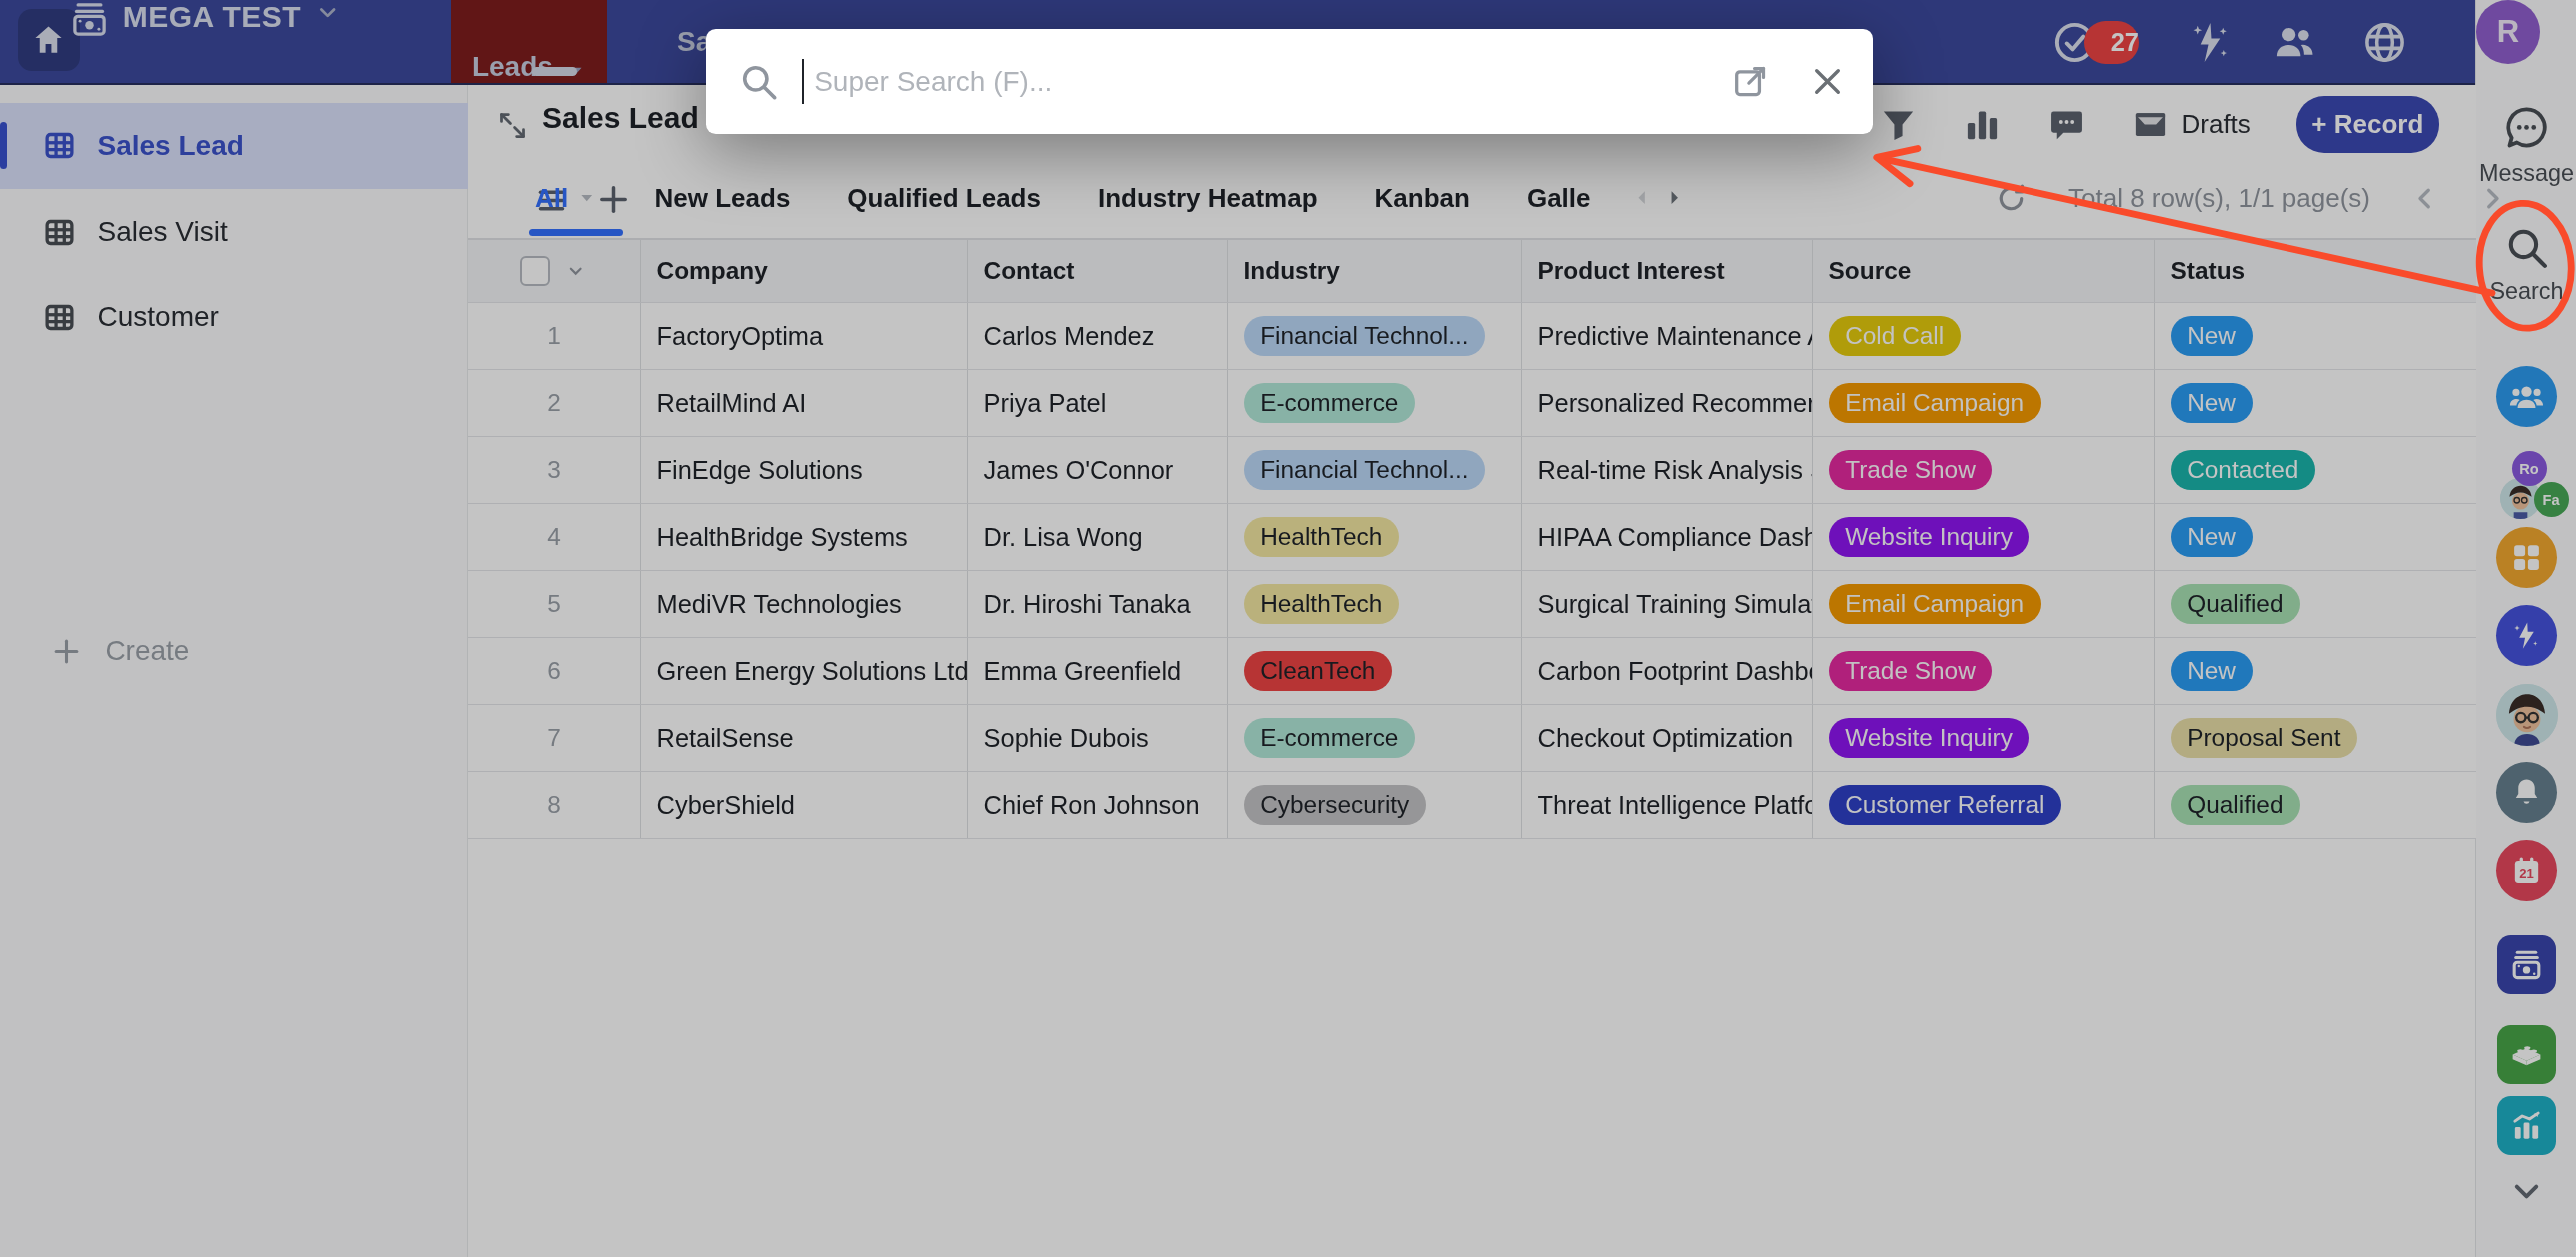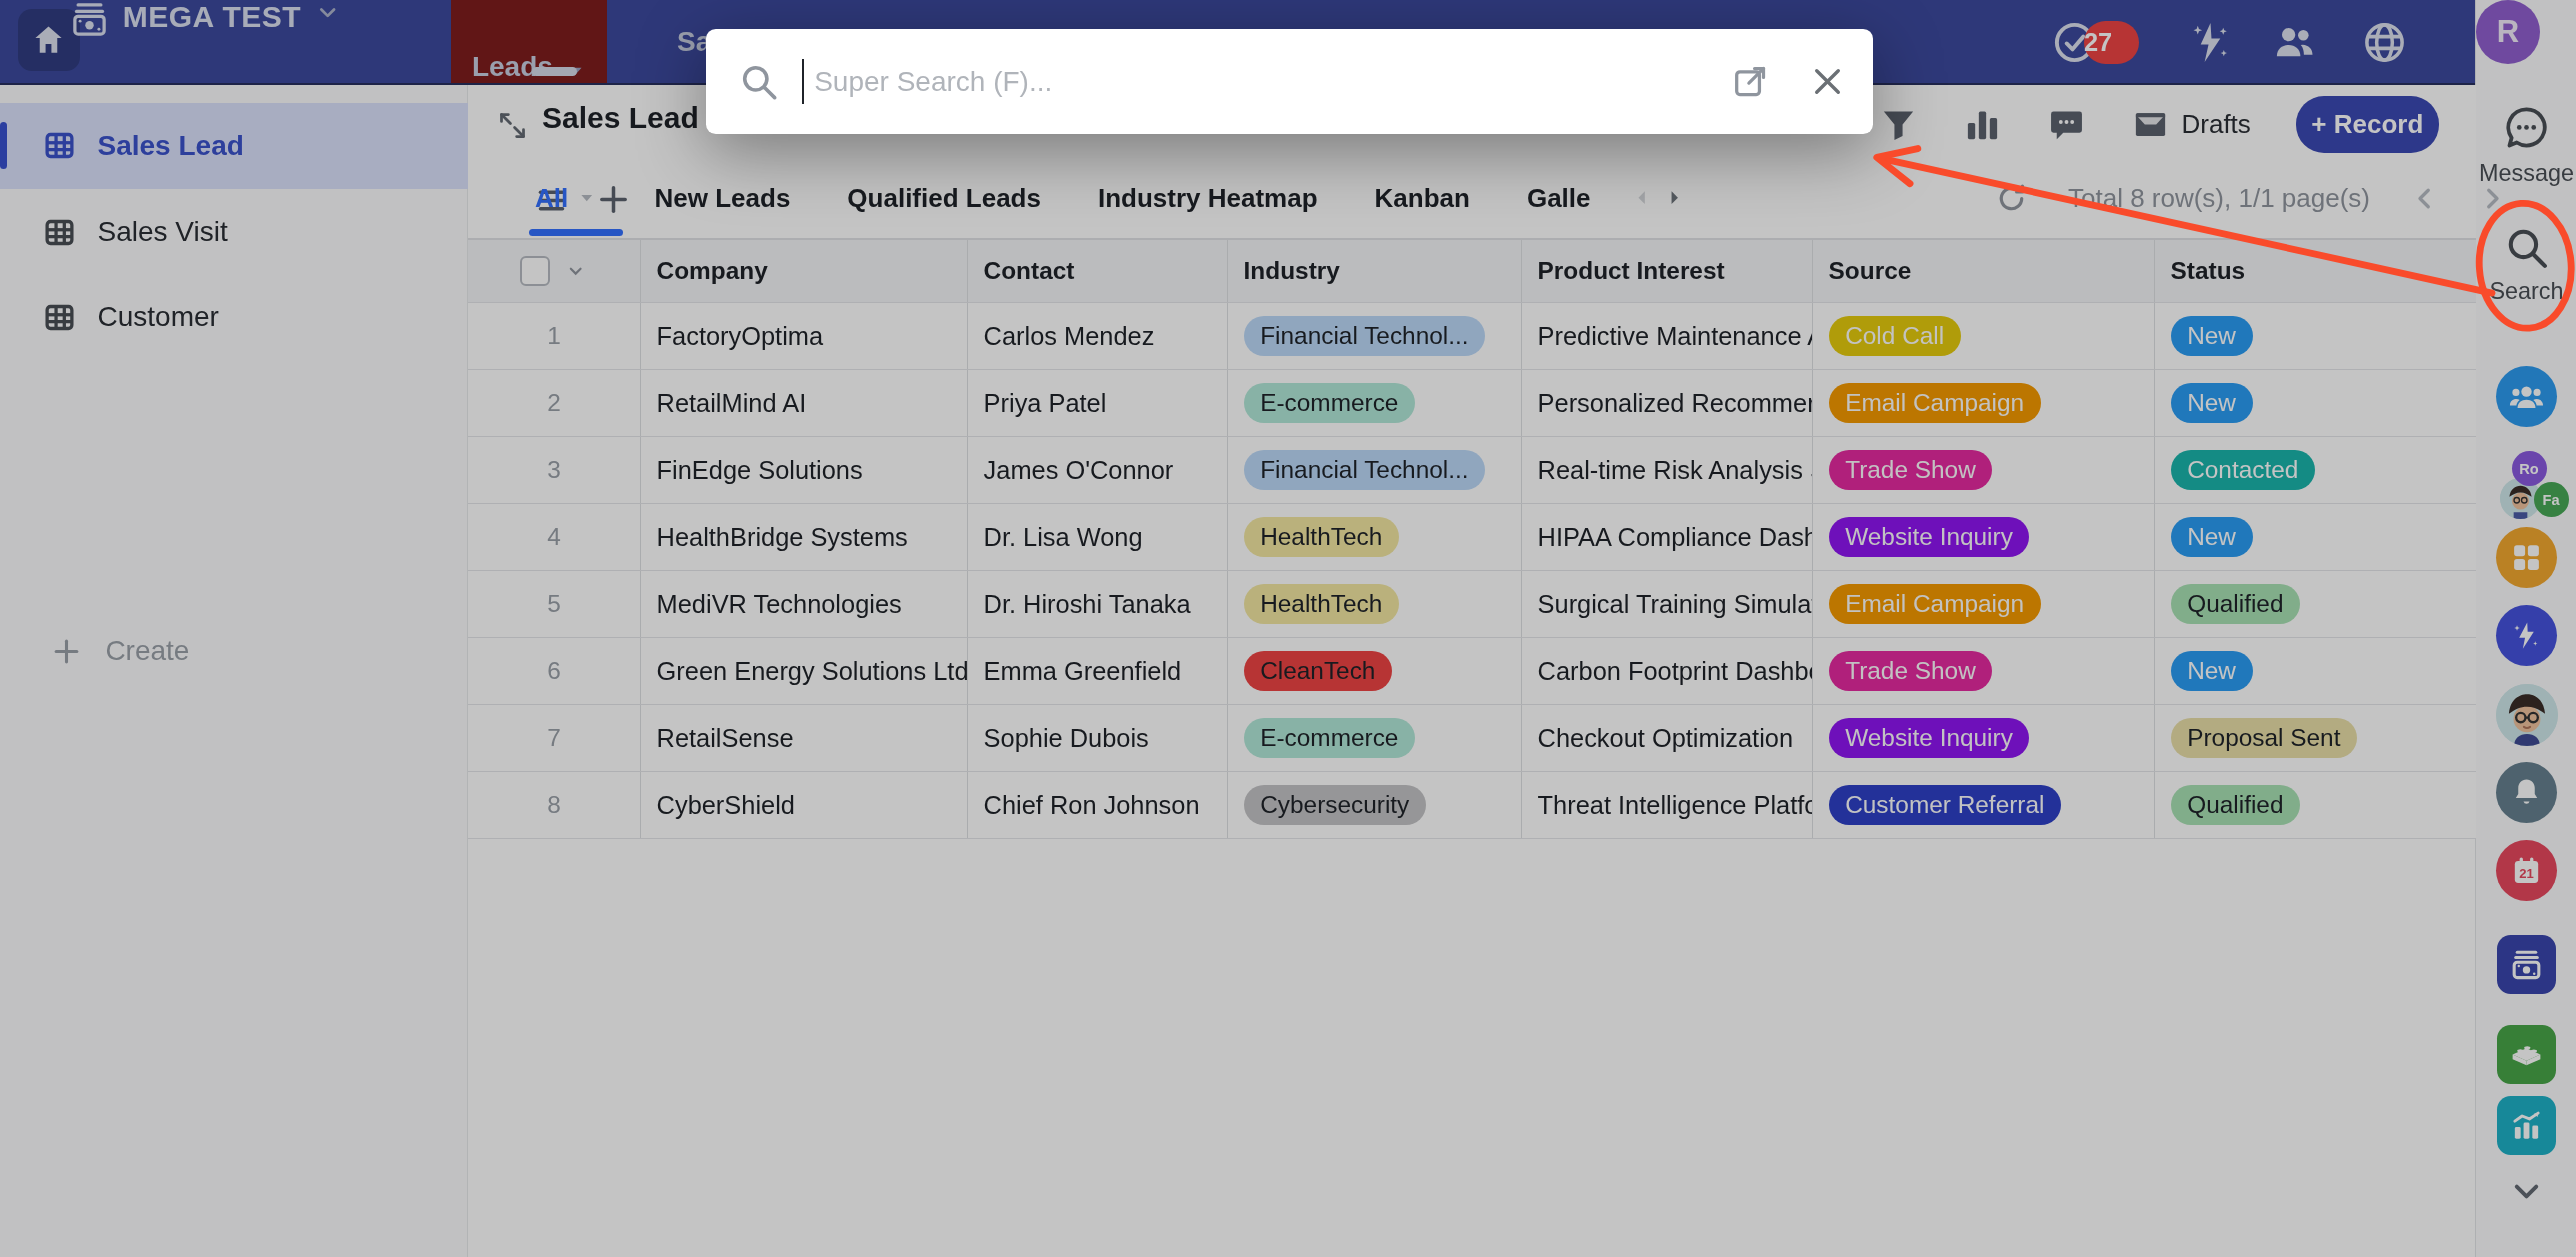--- a/index.html
+++ b/index.html
@@ -12,21 +12,21 @@
   #navbar{left:0;top:0;width:2475px;height:85px;background:#3c4a9e;border-bottom:2px solid #27305e;box-sizing:border-box;}
   #home-btn{left:17.6px;top:8.8px;width:62px;height:62px;border-radius:13.7px;background:rgba(0,0,0,.18);
             display:flex;align-items:center;justify-content:center;}
   #ws{left:70px;top:0;height:85px;display:flex;align-items:flex-start;gap:13.7px;color:#dbe0f0;}
   #ws .ws-name{font-size:30px;font-weight:bold;letter-spacing:0.5px;}
   #tab-leads{left:451px;top:0;width:156px;height:83px;background:#7f1d1d;display:flex;align-items:flex-end;justify-content:center;gap:9.8px;color:#c9cfe2;font-size:28px;font-weight:bold;}
   #tab-leads .underline{position:absolute;left:81px;bottom:6.8px;width:45px;height:8.8px;border-radius:4.9px;background:#d6dae8;}
   #tab-sa{left:677px;top:0;height:83px;display:flex;align-items:center;color:#c9cfe2;font-size:28px;font-weight:bold;}
   .nav-ico{position:absolute;top:0;height:85px;display:flex;align-items:center;color:#dde1ee;}
   #badge-27{left:2084px;top:20.5px;width:55px;height:43px;border-radius:21.5px;background:#ef4444;color:#fff;
-            font-size:25.4px;font-weight:bold;display:flex;align-items:center;justify-content:flex-start;}
+            font-size:25.4px;font-weight:bold;display:flex;align-items:center;justify-content:flex-end;}
 
   
   #rail{left:2475px;top:0;width:101px;height:1258px;background:#fbfbfd;border-left:1px solid #e3e5e8;box-sizing:border-box;}
   .rail-item{position:absolute;left:0;width:101px;display:flex;flex-direction:column;align-items:center;color:#4a4f55;}
   .rail-label{font-size:23.4px;margin-top:5.9px;color:#4a4f55;}
   .rail-circle{border-radius:50%;display:flex;align-items:center;justify-content:center;}
   #avatar-r{left:2496px;top:9.8px;width:64px;height:64px;border-radius:50%;background:#9160cf;color:#f2ecfa;
             font-size:31px;font-weight:bold;display:flex;align-items:center;justify-content:center;}
   .mini-badge{position:absolute;border-radius:50%;color:#fff;font-weight:bold;display:flex;align-items:center;justify-content:center;}
 

